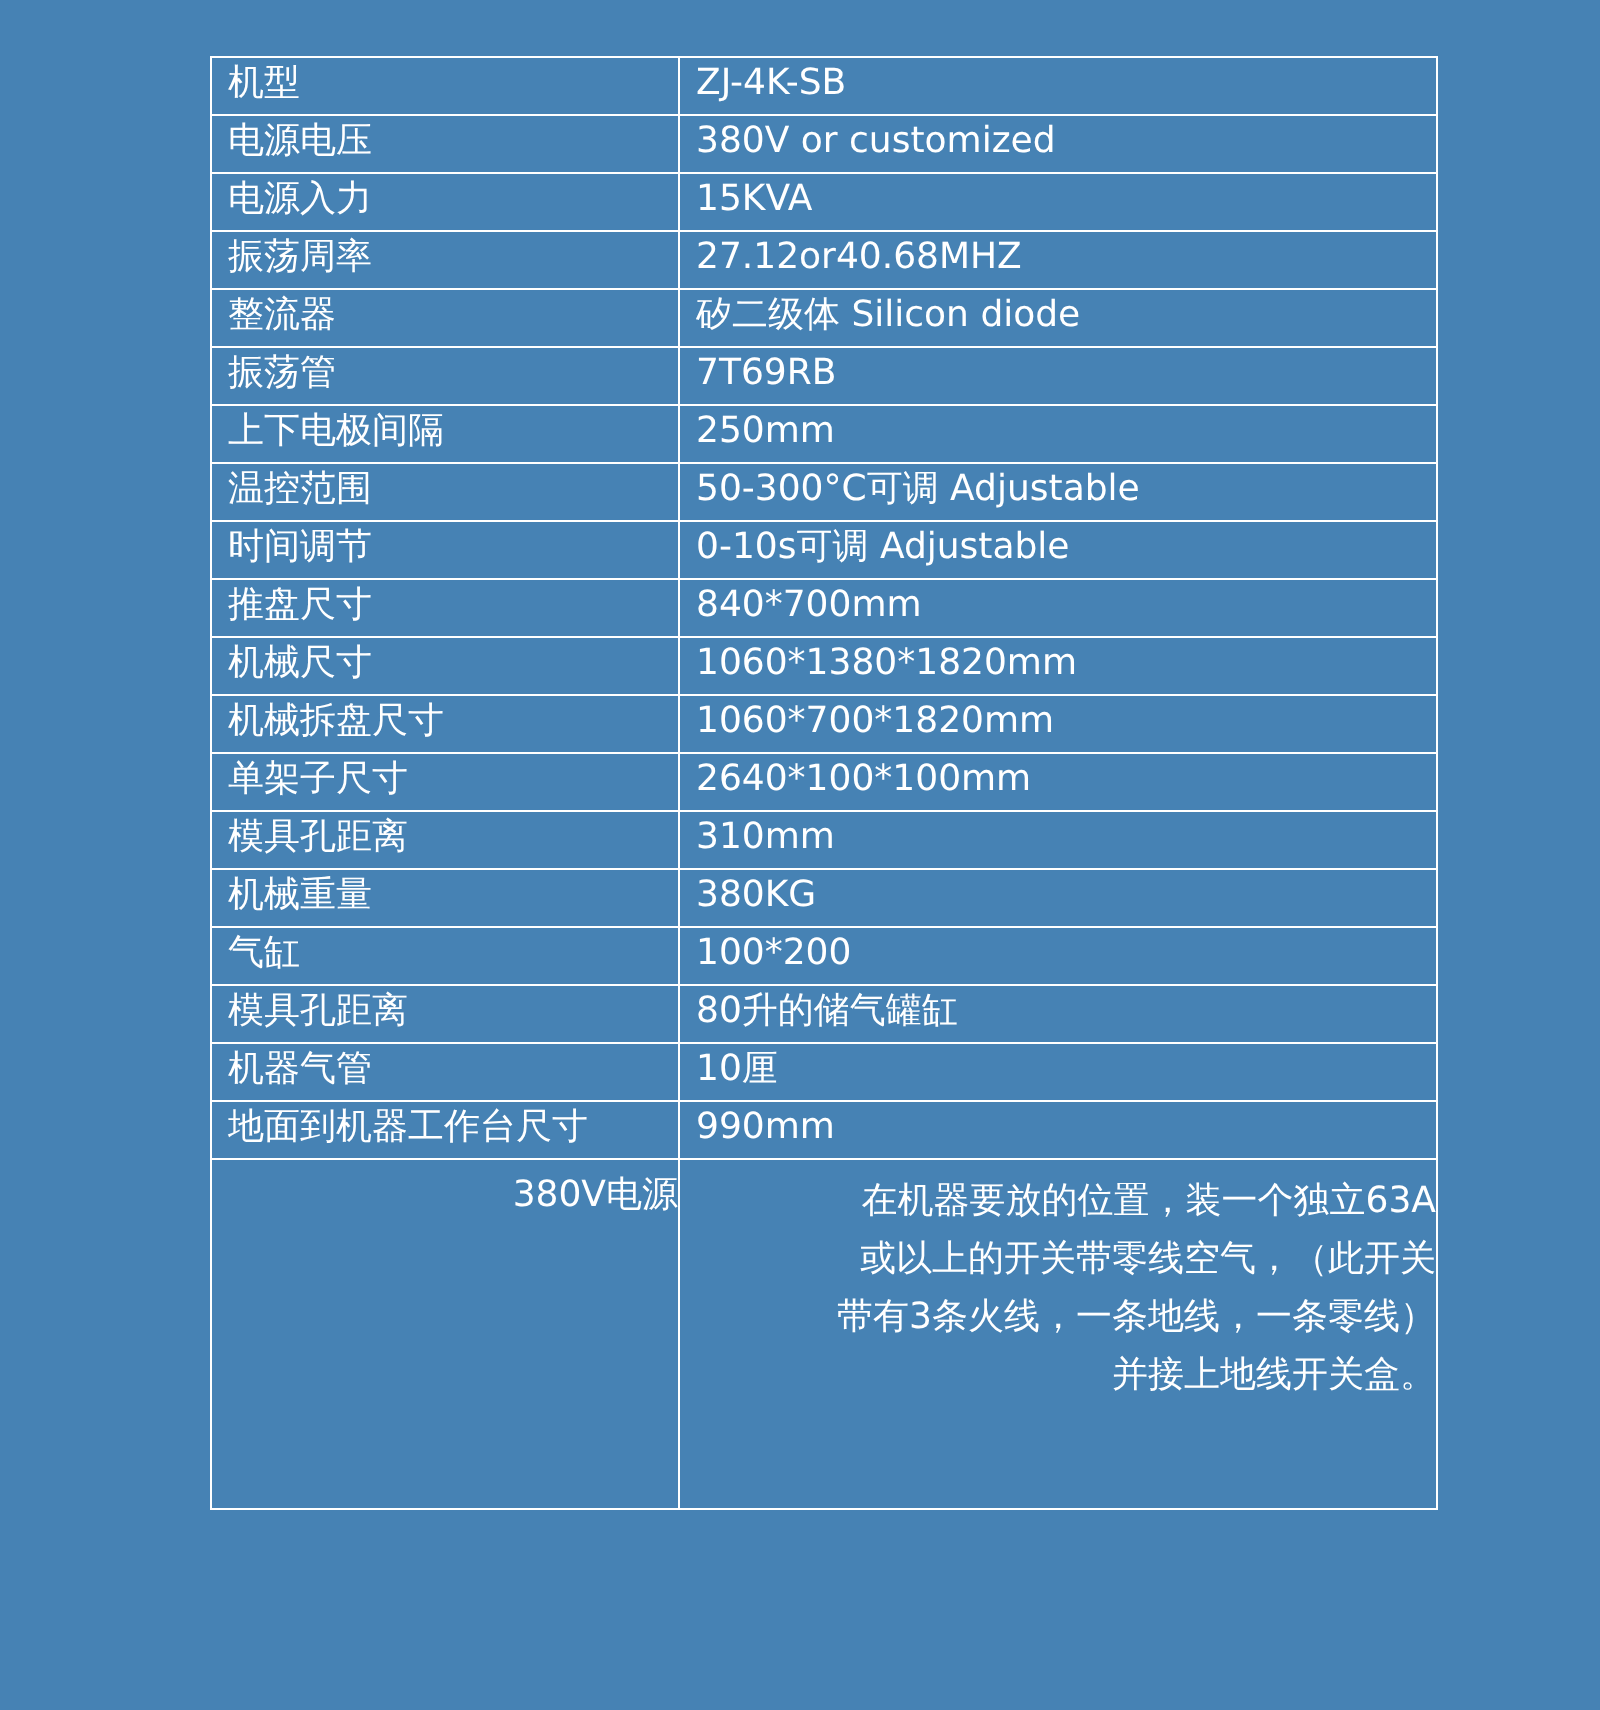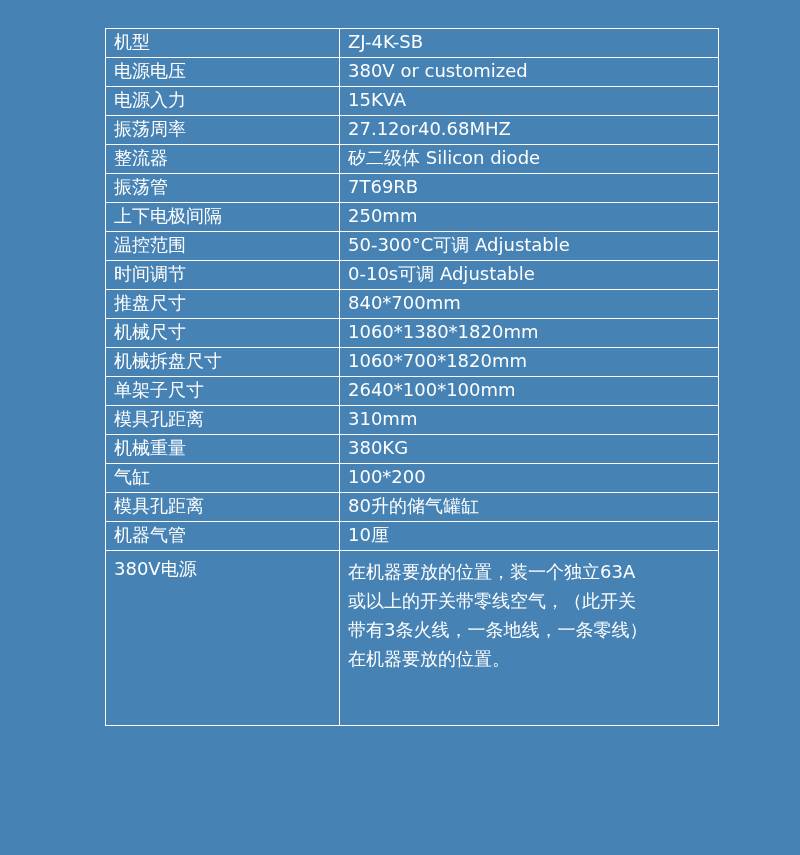--- a/index.html
+++ b/index.html
@@ -124,24 +124,28 @@
         <td class="col-value">100*200</td>
       </tr>
       <tr>
         <td class="col-label">模具孔距离</td>
         <td class="col-value">80升的储气罐缸</td>
       </tr>
       <tr>
         <td class="col-label">机器气管</td>
         <td class="col-value">10厘</td>
       </tr>
-      <tr class="note-row" style="height:175px;">
+      <tr>
+        <td class="col-label">地面到机器工作台尺寸</td>
+        <td class="col-value">990mm</td>
+      </tr>
+      <tr class="note-row" style="height:175px;text-align:right;">
         <td class="col-label">380V电源</td>
         <td class="col-value">
           <span class="note-line">在机器要放的位置，装一个独立63A</span>
           <span class="note-line">或以上的开关带零线空气，（此开关</span>
           <span class="note-line">带有3条火线，一条地线，一条零线）</span>
-          <span class="note-line">在机器要放的位置。</span>
+          <span class="note-line">并接上地线开关盒。</span>
         </td>
       </tr>
     </tbody>
   </table>
 </div>
 
 </body></html>

